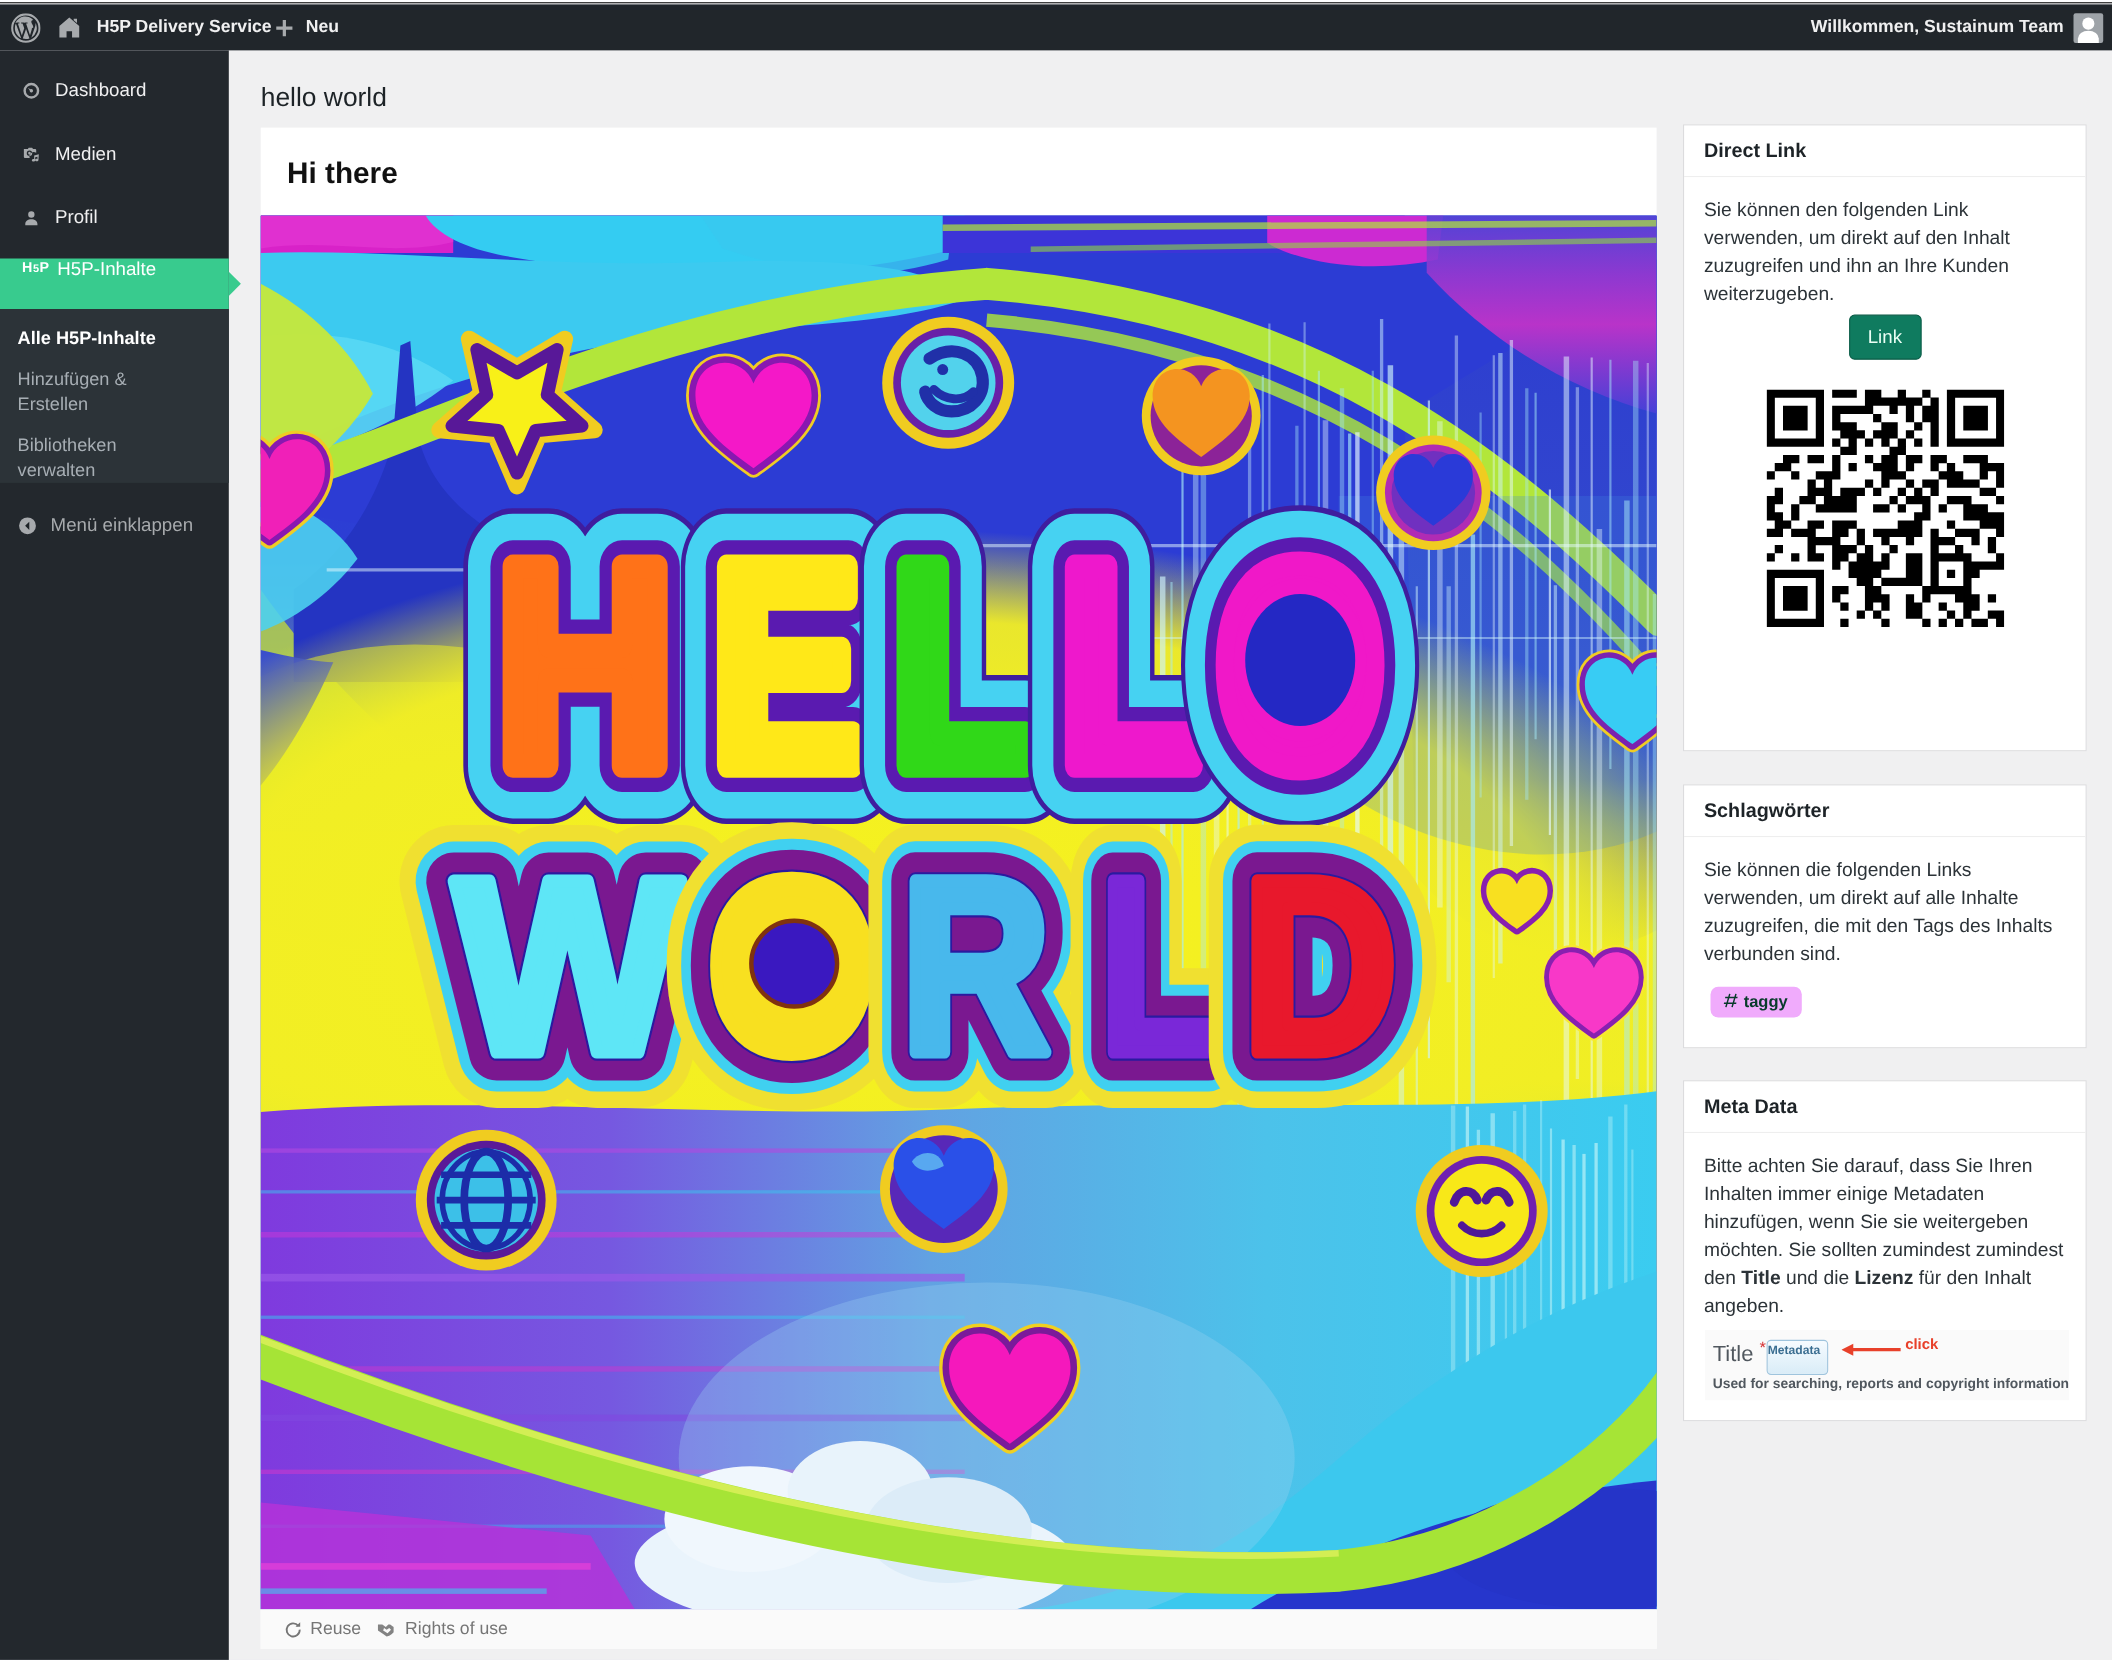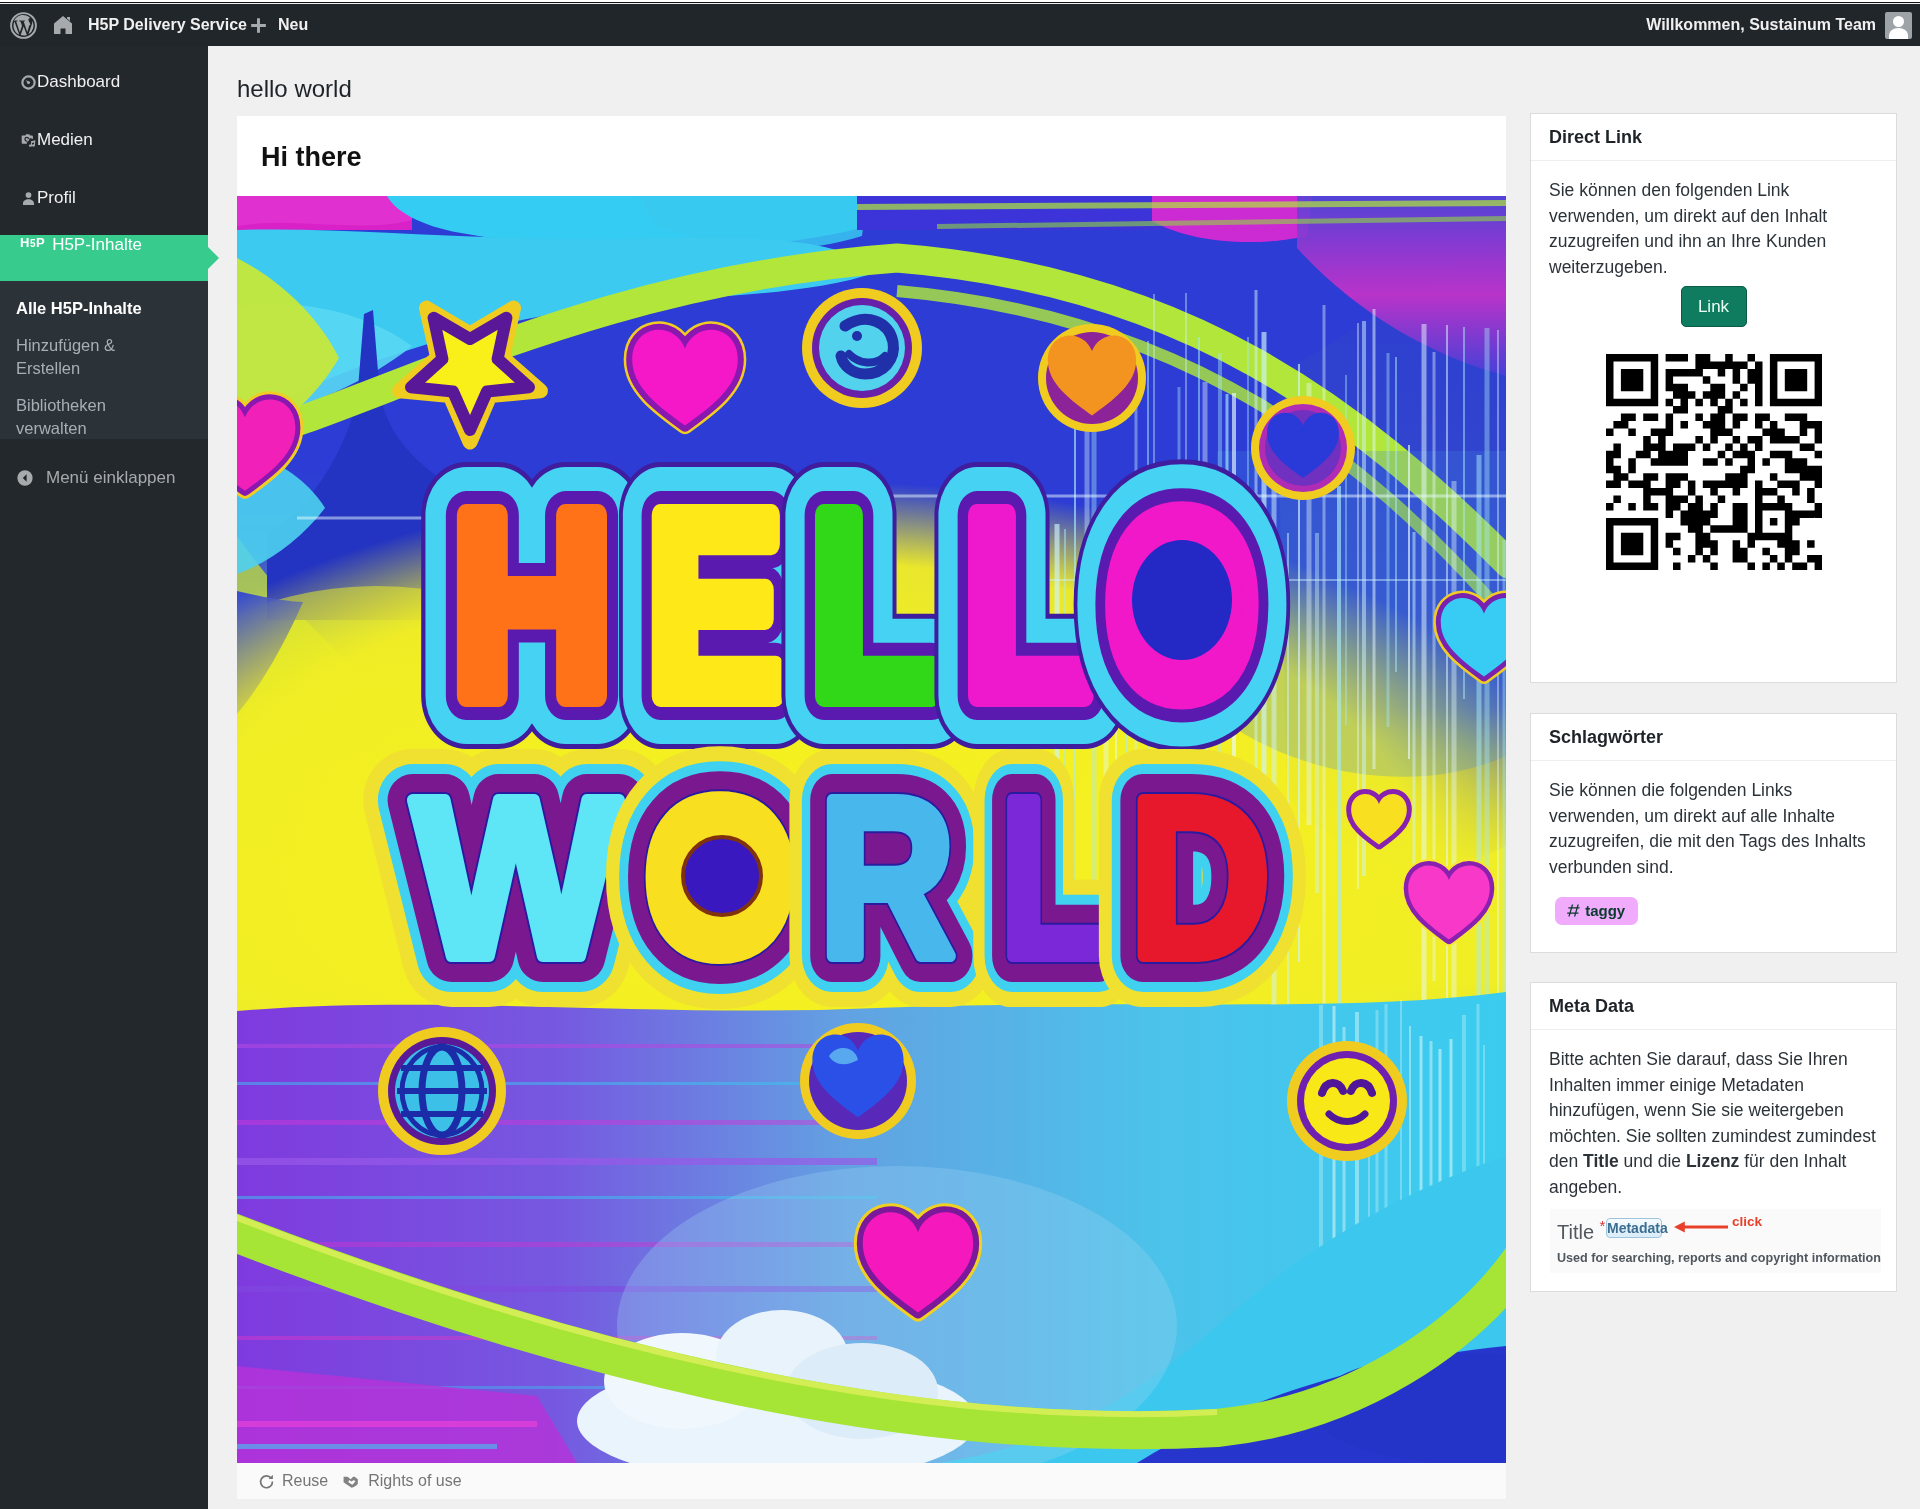--- a/index.html
+++ b/index.html
@@ -8,21 +8,21 @@
 .topwhite{position:absolute;left:0;top:0;width:1920px;height:3px;background:#fff;border-bottom:1px solid #111}
 #adminbar{position:absolute;left:0;top:4px;width:1920px;height:42px;background:#21262b;color:#f0f0f1}
 #adminbar .lft{position:absolute;left:0;top:0;height:42px;display:flex;align-items:center}
 #adminbar .txt{font-size:16px;font-weight:700;color:#f0f0f1}
 #adminbar .rgt{position:absolute;right:8px;top:0;height:42px;display:flex;align-items:center;gap:9px}
 #adminbar .rgt .txt{font-weight:700;font-size:16px}
 .avatar{width:27px;height:27px;background:#9ea3a8;position:relative;overflow:hidden;border-radius:2px}
 .avatar:before{content:"";position:absolute;left:8px;top:4px;width:11px;height:11px;border-radius:50%;background:#fff}
 .avatar:after{content:"";position:absolute;left:4px;top:16px;width:19px;height:14px;border-radius:50% 50% 0 0;background:#fff}
 #sidebar{position:absolute;left:0;top:46px;width:208px;height:1463px;background:#23282d;color:#f0f0f1;z-index:10}
-.mitem{position:absolute;left:0;width:208px;height:58px;display:flex;align-items:center;padding-left:20px;font-size:17px;color:#f0f0f1}
+.mitem{position:absolute;left:0;width:208px;height:58px;display:flex;align-items:center;gap:13px;padding-left:20px;font-size:17px;color:#f0f0f1}
 .mitem svg{flex:0 0 auto}
 #h5psel{position:absolute;left:0;top:189px;width:208px;height:46px;background:#38cb8e;display:flex;gap:7px;padding-left:20px;font-size:17px;font-weight:400;color:#fff}
 #h5psel .arrow{position:absolute;right:-11px;top:12px;width:0;height:0;border-top:11px solid transparent;border-bottom:11px solid transparent;border-left:11px solid #38cb8e}
 #submenu{position:absolute;left:0;top:235px;width:208px;height:158px;background:#2c3338;padding-top:18px}
 #submenu .s1{font-weight:700;color:#fff;font-size:16.5px;padding:0 16px;margin-bottom:16px}
 #submenu .s2{color:#a7aeb4;font-size:16.5px;padding:0 16px;line-height:23px;margin-bottom:14px}
 #collapse{position:absolute;left:0;top:412px;width:208px;height:40px;display:flex;align-items:center;gap:12px;padding-left:16px;color:#a7aaad;font-size:17px}
 #content{position:absolute;left:208px;top:46px;width:1712px;height:1463px;background:#f0f0f1}
 h1.pagetitle{position:absolute;left:29px;top:29px;font-size:24px;font-weight:400;color:#1d2327}
 #card{position:absolute;left:29px;top:70px;width:1269px;height:1383px;background:#fff}
@@ -34,21 +34,21 @@
 .box .bt{font-size:18px;font-weight:700;color:#1d2327;padding:13px 18px 12px;border-bottom:1px solid #eee}
 .box .bb{padding:17px 18px 0;font-size:17.5px;line-height:25.6px;color:#2c3338}
 #b1{top:67px;height:570px}
 #b2{top:667px;height:240px}
 #b3{top:936px;height:310px}
 .linkbtn{display:block;margin:6px auto 4px;width:66px;height:41px;background:#0f7b5f;border:1px solid #0a5c47;border-radius:5px;color:#eafff5;font-size:17px;text-align:center;line-height:39px}
 .tag{display:inline-block;margin-top:17px;margin-left:6px;background:#f0abfc;color:#083b2b;font-size:15px;font-weight:700;border-radius:7px;padding:5px 13px 6px 11px}
 #metainset{margin:8px 0 0 1px;width:331px;height:64px;background:#fafafa;position:relative;font-family:"Liberation Sans",sans-serif}
 #metainset .t{position:absolute;left:7px;top:8px;font-size:20px;color:#50575e}
 #metainset .ast{color:#d63638;font-size:15px;vertical-align:super}
-#metainset .chip{position:absolute;left:56px;top:9px;width:56px;height:20px;background:linear-gradient(#f6fbff,#d9ecf7);border:1px solid #9fc4dd;border-radius:4px;color:#3b6e91;font-size:14px;font-weight:700;line-height:19px}
+#metainset .chip{position:absolute;left:56px;top:9px;width:56px;height:32px;background:linear-gradient(#f6fbff,#d9ecf7);border:1px solid #9fc4dd;border-radius:4px;color:#3b6e91;font-size:11px;font-weight:700;line-height:19px}
 #metainset .click{position:absolute;left:182px;top:5px;color:#e8402a;font-size:13.5px;font-weight:700}
 #metainset .use{position:absolute;left:7px;top:42px;font-size:12.6px;font-weight:700;color:#50575e;white-space:nowrap}
 </style>
 </head>
 <body>
 <div class="topwhite"></div>
 <div id="adminbar">
   <div class="lft">
     <span style="width:46px;display:flex;justify-content:center">
       <svg width="27" height="27" viewBox="0 0 20 20">

